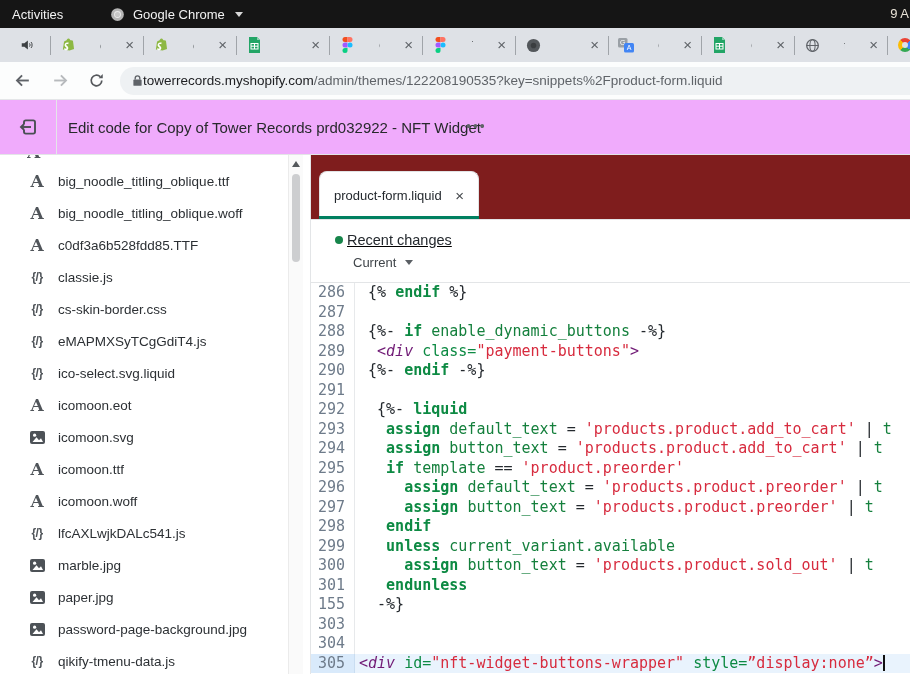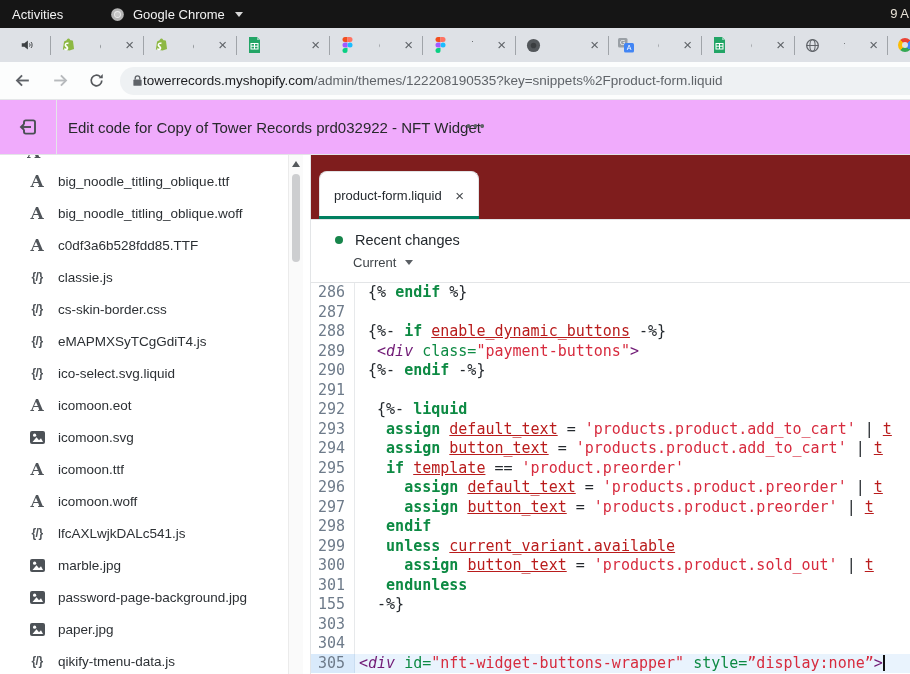--- a/index.html
+++ b/index.html
@@ -62,36 +62,36 @@
 
   
   .editor { flex:1; min-width:0; border-left:1px solid #e3e5e7; display:flex; flex-direction:column; background:#fff; }
   .tabrow { height:64px; background:#7f1d1d; position:relative; flex:none; }
   .etab { position:absolute; left:8px; top:16px; width:160px; height:48px; background:#fff; border:1px solid #e1e3e5; border-bottom:none; border-radius:8px 8px 0 0; display:flex; align-items:center; padding:0 14px; }
   .etab-label { font-size:13px; color:#24292e; }
   .etab-close { margin-left:auto; color:#45494d; font-size:15px; }
   .etab-underline { position:absolute; left:8px; top:61px; width:160px; height:3px; background:#008060; }
 
   .recent { height:64px; flex:none; border-top:1px solid #e3e5e7; border-bottom:1px solid #e3e5e7; background:#fff; padding:12px 0 0 24px; }
-  .recent-row1 { display:flex; align-items:center; gap:12px; }
+  .recent-row1 { display:flex; align-items:center; gap:4px;text-decoration:underline; }
   .recent-dot { width:8px; height:8px; border-radius:50%; background:#17854b; flex:none; }
   .recent-title { font-size:14.5px; color:#24292e; }
   .recent-row2 { display:flex; align-items:center; margin:7px 0 0 18px; }
   .recent-version { font-size:13px; color:#3f4449; }
   .recent-caret { width:0; height:0; border-left:4px solid transparent; border-right:4px solid transparent; border-top:5px solid #5a5f64; margin-left:9px; }
 
   .codearea { flex:1; overflow:hidden; font-family:"DejaVu Sans Mono", monospace; font-size:15px; line-height:19.5px; }
   .cl { display:flex; height:19.5px; }
   .ln { width:44px; flex:none; text-align:right; padding-right:9px; color:#6e7b8a; border-right:1px solid #e7e9eb; }
   .lc { white-space:pre; padding-left:4px; flex:1; color:#24292e; overflow:hidden; }
   .cl.active .ln { background:#d9eafb; border-right-color:#c9ddf1; }
   .cl.active .lc { background:#e9f3fd; }
   .tk-p { color:#24292e; }
   .tk-k { color:#0d8a43; font-weight:bold; }
-  .tk-v { color:#b91c1c;text-decoration:underline; }
+  .tk-v { color:#15803d; }
   .tk-s { color:#d72b3e; }
   .tk-t { color:#701a75;font-style:italic; }
   .tk-a { color:#0d8a43; }
   .cursor { display:inline-block; width:2px; height:16px; background:#111; vertical-align:-3px; }
 </style>
 </head>
 <body>
 
 <div class="sysbar">
   <span class="activities">Activities</span>
@@ -375,31 +375,31 @@
           <span class="fname">marble.jpg</span>
         </div>
         <div class="file-row">
           <span class="ficon">
             <svg width="15" height="13" viewBox="0 0 15 13">
               <rect width="15" height="13" rx="2" fill="#4d5257"></rect>
               <circle cx="4.6" cy="4.2" r="1.6" fill="#fff"></circle>
               <path d="M2.5 11 6.5 6.3 9 9.3 11 7.2 13 11z" fill="#fff"></path>
             </svg>
           </span>
-          <span class="fname">password-page-background.jpg</span>
+          <span class="fname">paper.jpg</span>
         </div>
         <div class="file-row">
           <span class="ficon">
             <svg width="15" height="13" viewBox="0 0 15 13">
               <rect width="15" height="13" rx="2" fill="#4d5257"></rect>
               <circle cx="4.6" cy="4.2" r="1.6" fill="#fff"></circle>
               <path d="M2.5 11 6.5 6.3 9 9.3 11 7.2 13 11z" fill="#fff"></path>
             </svg>
           </span>
-          <span class="fname">paper.jpg</span>
+          <span class="fname">password-page-background.jpg</span>
         </div>
         <div class="file-row">
           <span class="ficon">
             <span class="code-glyph">{/}</span>
           </span>
           <span class="fname">qikify-tmenu-data.js</span>
         </div>
       </div>
   </div>
 

